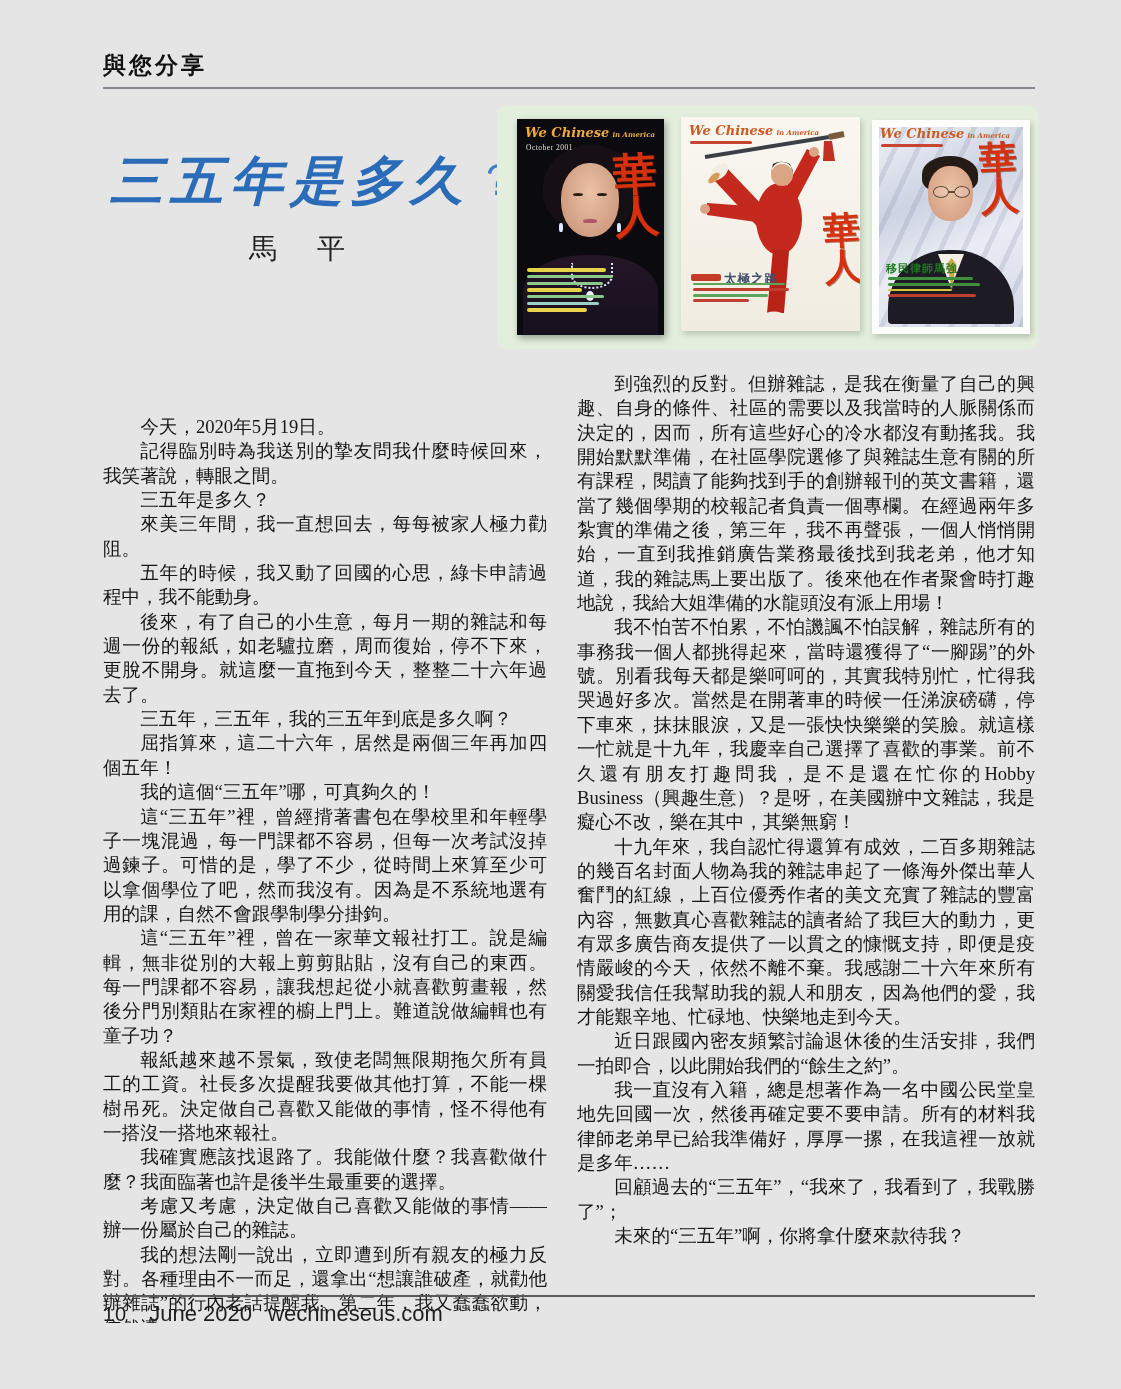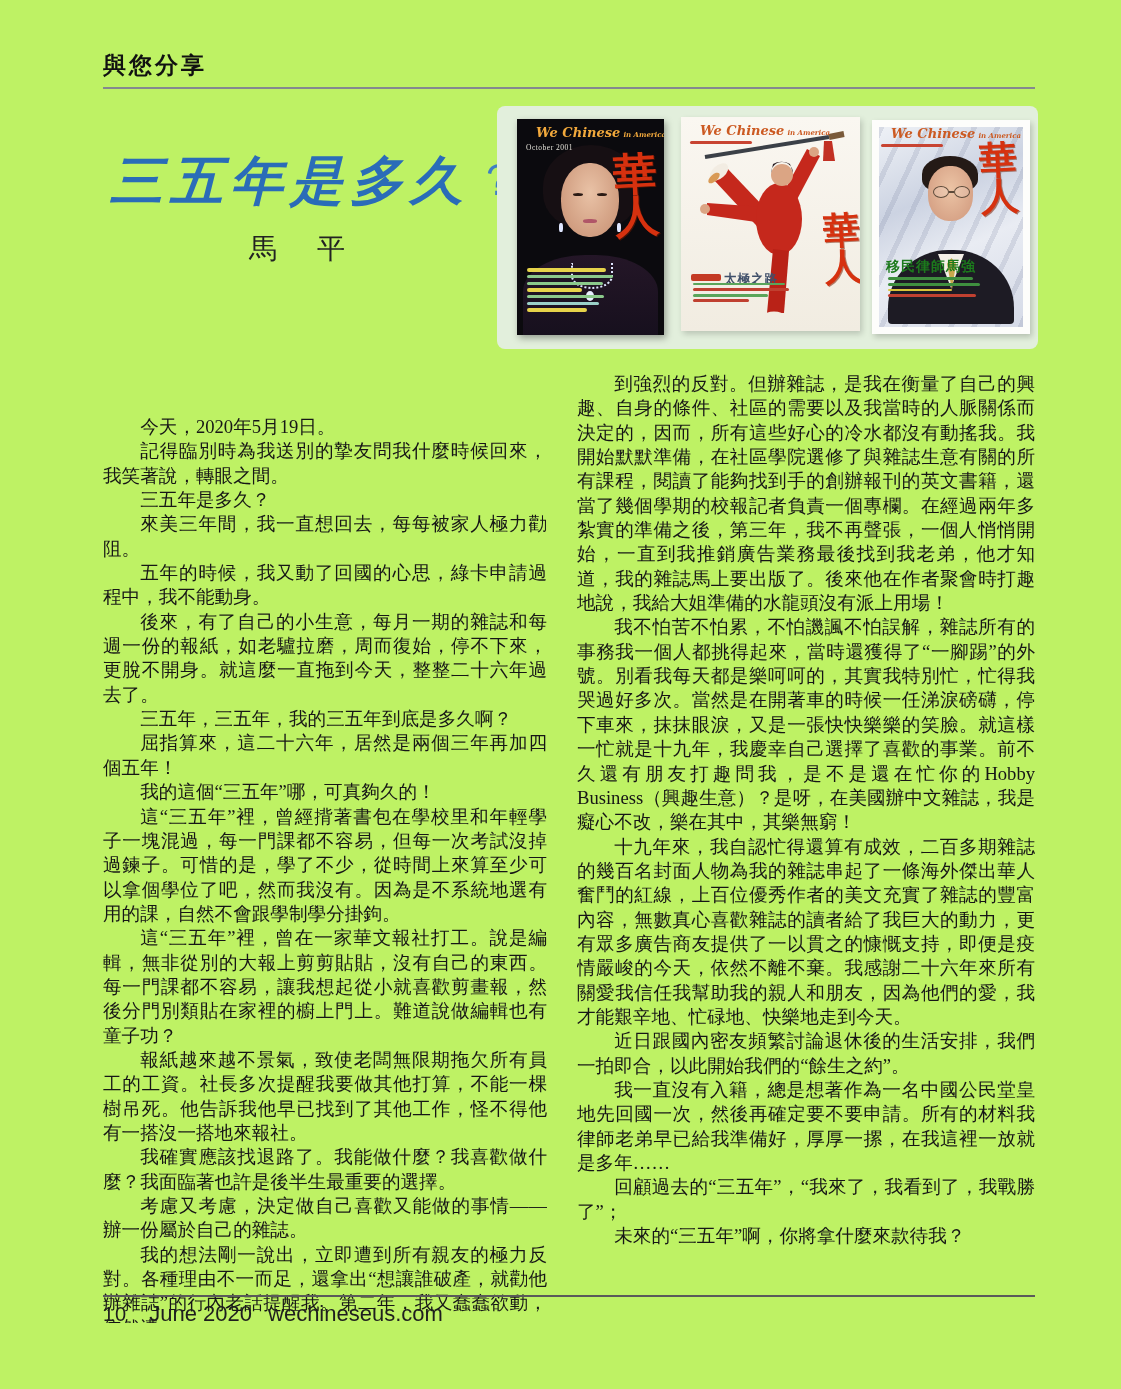--- a/index.html
+++ b/index.html
@@ -1,16 +1,16 @@
 <!DOCTYPE html>
 <html><head>
 <meta charset="utf-8">
 <style>
   html,body{margin:0;padding:0;background:#ffffff;}
-  .page{position:relative;width:1121px;height:1389px;background:#bef264;overflow:hidden;
+  .page{position:relative;width:1121px;height:1389px;background:#e5e5e5;overflow:hidden;
         font-family:"Liberation Serif","DejaVu Serif",serif;color:#1a1a1a;}
 
   
   .section-label{position:absolute;left:103px;top:50px;font-family:"Liberation Sans","DejaVu Sans",sans-serif;
                  font-weight:bold;font-size:23px;letter-spacing:3px;color:#111;}
   .header-rule{position:absolute;left:103px;top:87px;width:932px;height:2px;background:#84898f;}
 
   
   .article-title{position:absolute;left:110px;top:146px;width:380px;text-align:center;
                  font-family:"DejaVu Serif",serif;font-style:italic;font-weight:bold;
@@ -24,21 +24,21 @@
   .cover{position:absolute;overflow:hidden;}
   .cover-1{left:20px;top:13px;width:147px;height:216px;background:#0b0a0e;box-shadow:2px 3px 7px rgba(0,0,0,.35);}
   .cover-2{left:184px;top:11px;width:179px;height:214px;background:linear-gradient(180deg,#faf7f1,#f1ece1);box-shadow:2px 3px 6px rgba(0,0,0,.18);}
   .cover-3{left:375px;top:14px;width:158px;height:214px;background:#fdfdfb;box-shadow:2px 3px 6px rgba(0,0,0,.2);padding:0;}
   .cover-3 .marble{position:absolute;left:7px;top:7px;right:7px;bottom:7px;
       background:linear-gradient(155deg,#eef1f6 0%,#ccd3e2 35%,#e9ecf3 60%,#d5dae7 100%);}
   .cover-3 .marble:after{content:"";position:absolute;inset:0;
       background:repeating-linear-gradient(115deg,rgba(96,106,140,.16) 0 5px,rgba(255,255,255,0) 5px 21px);}
 
   .masthead{position:absolute;left:8px;top:6px;font-family:"DejaVu Serif",serif;font-style:italic;font-weight:bold;
-            font-size:13px;white-space:nowrap;z-index:5;margin-left:11px;}
+            font-size:13px;white-space:nowrap;z-index:5;}
   .masthead .mh-suffix{font-size:7px;font-style:italic;margin-left:3px;}
   .masthead-dark{color:#f2a93c;}
   .masthead-light{color:#cc5a22;}
   .issue-date{position:absolute;left:9px;top:24px;font-size:7.5px;color:#e3e0d8;z-index:5;letter-spacing:.5px;}
   .issue-bar{position:absolute;left:9px;top:24px;width:62px;height:3px;background:#c84432;border-radius:2px;z-index:5;}
 
   .brand{position:absolute;display:flex;flex-direction:column;align-items:center;z-index:6;
          font-family:"DejaVu Serif",serif;font-weight:bold;color:#d6310f;line-height:.96;
          text-shadow:1px 1px 0 rgba(122,28,0,.55);transform:rotate(-3deg);}
   .brand-1{right:6px;top:34px;font-size:44px;}
@@ -82,21 +82,21 @@
   .p3-glasses{position:absolute;left:61px;top:66px;z-index:4;display:flex;align-items:center;}
   .p3-glasses i{display:block;width:14px;height:10px;border:1.6px solid #5c4a3a;border-radius:50%;background:rgba(255,255,255,.15);}
   .p3-glasses em{display:block;width:5px;height:1.6px;background:#5c4a3a;}
   .p3-suit{position:absolute;left:16px;bottom:10px;width:126px;height:74px;background:#1d1b24;z-index:2;
            border-radius:48% 48% 4px 4px / 78% 78% 4px 4px;}
   .p3-shirt{position:absolute;left:66px;bottom:46px;width:26px;height:34px;background:#f3eee6;z-index:3;
             clip-path:polygon(0 0,100% 0,50% 100%);}
   .p3-tie{position:absolute;left:75px;bottom:44px;width:9px;height:32px;background:#c9a84c;z-index:4;
           clip-path:polygon(50% 0,100% 18%,55% 100%,0 18%);}
   .c3-title{position:absolute;left:14px;bottom:58px;z-index:7;font-family:"Liberation Sans",sans-serif;
-            font-weight:bold;font-size:14px;color:#1c7a1c;letter-spacing:1px;white-space:nowrap;}
+            font-weight:bold;font-size:11px;color:#1c7a1c;letter-spacing:1px;white-space:nowrap;}
 
   
   .col{position:absolute;top:372px;height:908px;overflow:hidden;text-align:justify;
        font-size:18.6px;line-height:24.35px;color:#161616;}
   .col p{margin:0;text-indent:2em;}
   .col-left{left:103px;width:444px;margin-top:43px;}
   .col-right{left:577px;width:458px;}
   .note{font-family:"DejaVu Serif",serif;font-style:italic;color:#222;}
 
   
@@ -218,21 +218,21 @@
     <p>記得臨別時為我送別的摯友問我什麼時候回來，我笑著說，轉眼之間。</p>
     <p>三五年是多久？</p>
     <p>來美三年間，我一直想回去，每每被家人極力勸阻。</p>
     <p>五年的時候，我又動了回國的心思，綠卡申請過程中，我不能動身。</p>
     <p>後來，有了自己的小生意，每月一期的雜誌和每週一份的報紙，如老驢拉磨，周而復始，停不下來，更脫不開身。就這麼一直拖到今天，整整二十六年過去了。</p>
     <p>三五年，三五年，我的三五年到底是多久啊？</p>
     <p>屈指算來，這二十六年，居然是兩個三年再加四個五年！</p>
     <p>我的這個“三五年”哪，可真夠久的！</p>
     <p>這“三五年”裡，曾經揹著書包在學校里和年輕學子一塊混過，每一門課都不容易，但每一次考試沒掉過鍊子。可惜的是，學了不少，從時間上來算至少可以拿個學位了吧，然而我沒有。因為是不系統地選有用的課，自然不會跟學制學分掛鉤。</p>
     <p>這“三五年”裡，曾在一家華文報社打工。說是編輯，無非從別的大報上剪剪貼貼，沒有自己的東西。每一門課都不容易，讓我想起從小就喜歡剪畫報，然後分門別類貼在家裡的櫥上門上。難道說做編輯也有童子功？</p>
-    <p>報紙越來越不景氣，致使老闆無限期拖欠所有員工的工資。社長多次提醒我要做其他打算，不能一棵樹吊死。他告訴我他早已找到了其他工作，怪不得他有一搭沒一搭地來報社。</p>
+    <p>報紙越來越不景氣，致使老闆無限期拖欠所有員工的工資。社長多次提醒我要做其他打算，不能一棵樹吊死。決定做自己喜歡又能做的事情，怪不得他有一搭沒一搭地來報社。</p>
     <p>我確實應該找退路了。我能做什麼？我喜歡做什麼？我面臨著也許是後半生最重要的選擇。</p>
     <p>考慮又考慮，決定做自己喜歡又能做的事情——辦一份屬於自己的雜誌。</p>
     <p>我的想法剛一說出，立即遭到所有親友的極力反對。各種理由不一而足，還拿出“想讓誰破產，就勸他辦雜誌”的行內老話提醒我。第二年，我又蠢蠢欲動，依然遭</p>
   </div>
 
   <div class="col col-right">
     <p>到強烈的反對。但辦雜誌，是我在衡量了自己的興趣、自身的條件、社區的需要以及我當時的人脈關係而決定的，因而，所有這些好心的冷水都沒有動搖我。我開始默默準備，在社區學院選修了與雜誌生意有關的所有課程，閱讀了能夠找到手的創辦報刊的英文書籍，還當了幾個學期的校報記者負責一個專欄。在經過兩年多紮實的準備之後，第三年，我不再聲張，一個人悄悄開始，一直到我推銷廣告業務最後找到我老弟，他才知道，我的雜誌馬上要出版了。後來他在作者聚會時打趣地說，我給大姐準備的水龍頭沒有派上用場！</p>
     <p>我不怕苦不怕累，不怕譏諷不怕誤解，雜誌所有的事務我一個人都挑得起來，當時還獲得了“一腳踢”的外號。別看我每天都是樂呵呵的，其實我特別忙，忙得我哭過好多次。當然是在開著車的時候一任涕淚磅礴，停下車來，抹抹眼淚，又是一張快快樂樂的笑臉。就這樣一忙就是十九年，我慶幸自己選擇了喜歡的事業。前不久還有朋友打趣問我，是不是還在忙你的Hobby　Business（興趣生意）？是呀，在美國辦中文雜誌，我是癡心不改，樂在其中，其樂無窮！</p>
     <p>十九年來，我自認忙得還算有成效，二百多期雜誌的幾百名封面人物為我的雜誌串起了一條海外傑出華人奮鬥的紅線，上百位優秀作者的美文充實了雜誌的豐富內容，無數真心喜歡雜誌的讀者給了我巨大的動力，更有眾多廣告商友提供了一以貫之的慷慨支持，即便是疫情嚴峻的今天，依然不離不棄。我感謝二十六年來所有關愛我信任我幫助我的親人和朋友，因為他們的愛，我才能艱辛地、忙碌地、快樂地走到今天。</p>
     <p>近日跟國內密友頻繁討論退休後的生活安排，我們一拍即合，以此開始我們的“餘生之約”。</p>

